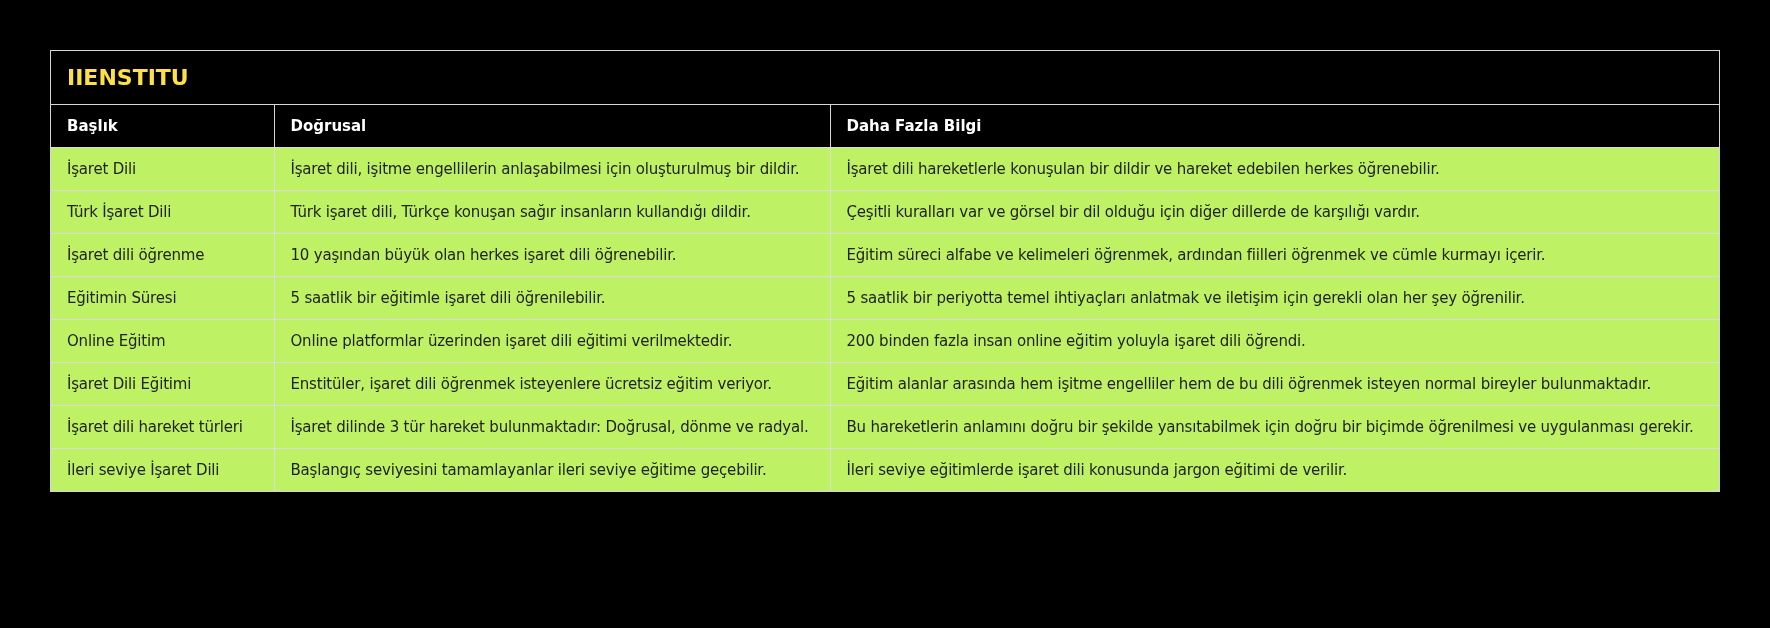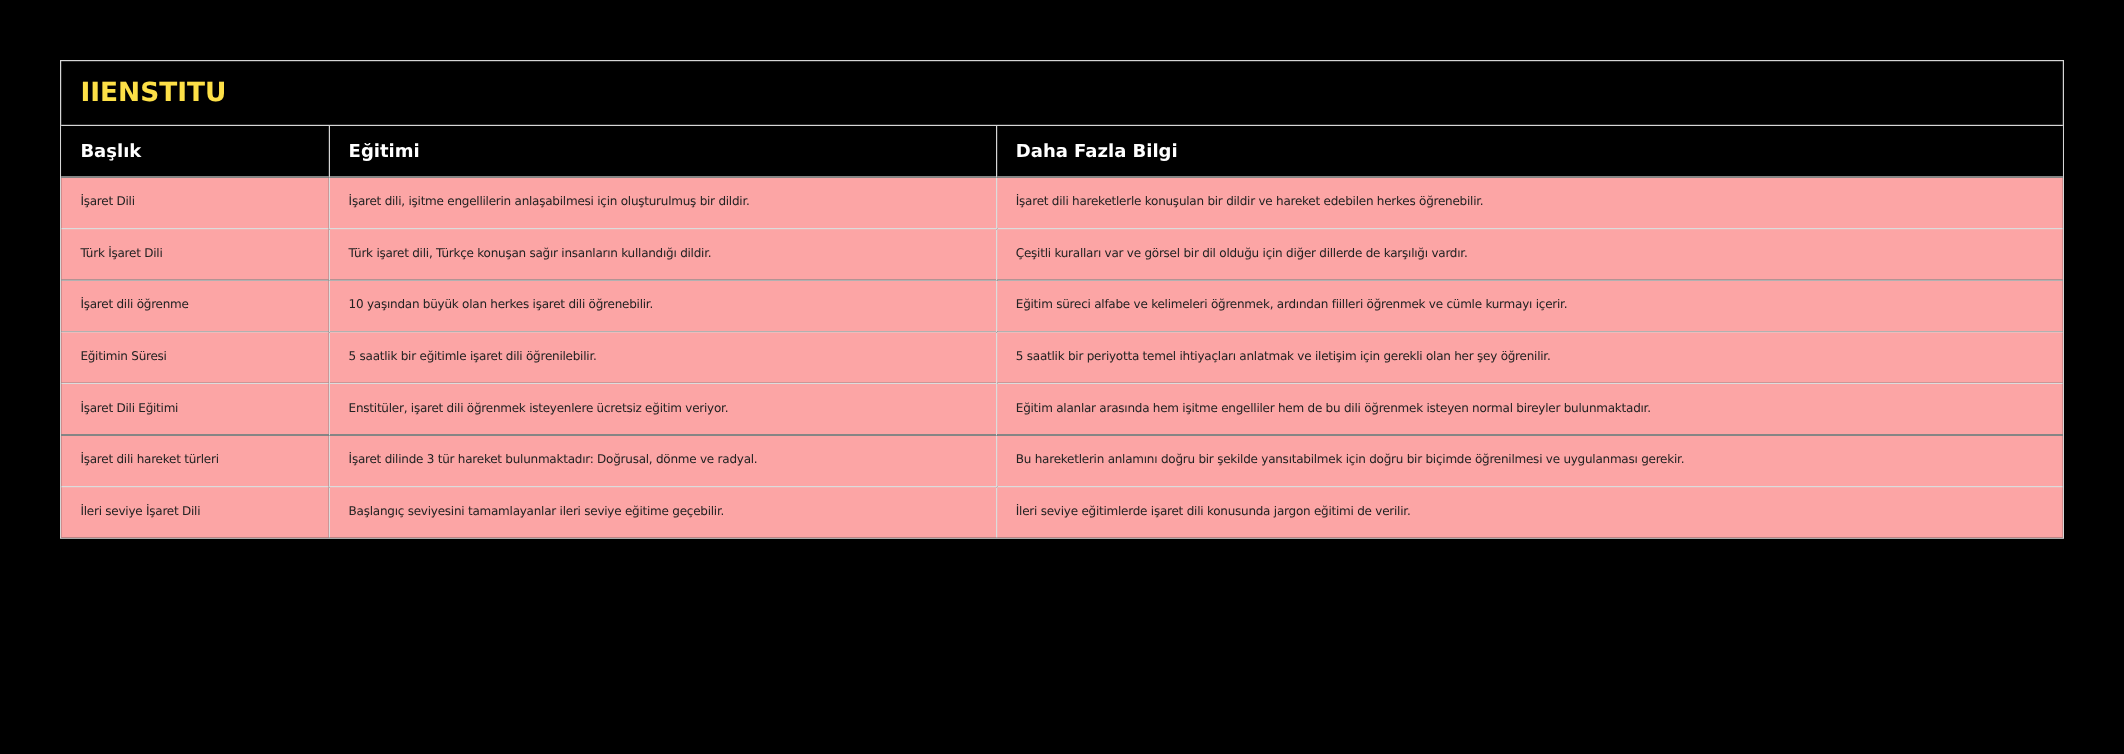--- a/index.html
+++ b/index.html
@@ -49,23 +49,23 @@
       font-weight: bold;
       font-size: 15px;
       text-align: left;
       height: 42px;
       padding: 0 16px;
       border-left: 1px solid #d6d6d6;
       box-sizing: border-box;
     }
     th:first-child { border-left: none; }
     td {
-      background: #fca5a5;
+      background: #bef264;
       color: #222222;
-      font-size: 10px;
+      font-size: 15px;
       height: 43px;
       padding: 0 16px;
       border-top: 1px solid #dcdcdc;
       border-left: 1px solid #dcdcdc;
       white-space: nowrap;
       overflow: hidden;
       box-sizing: border-box;
       letter-spacing: -0.2px;
     }
     td:first-child { border-left: none; }
@@ -78,21 +78,21 @@
   <div class="title-row">IIENSTITU</div>
   <table>
     <colgroup>
       <col class="c1">
         <col class="c2">
         <col class="c3">
     </colgroup>
     <thead>
       <tr>
         <th>Başlık</th>
-        <th>Eğitimi</th>
+        <th>Doğrusal</th>
         <th>Daha Fazla Bilgi</th>
       </tr>
     </thead>
     <tbody>
       <tr class="body-row">
         <td>İşaret Dili</td>
         <td>İşaret dili, işitme engellilerin anlaşabilmesi için oluşturulmuş bir dildir.</td>
         <td>İşaret dili hareketlerle konuşulan bir dildir ve hareket edebilen herkes öğrenebilir.</td>
       </tr>
       <tr class="body-row">
@@ -104,20 +104,25 @@
         <td>İşaret dili öğrenme</td>
         <td>10 yaşından büyük olan herkes işaret dili öğrenebilir.</td>
         <td>Eğitim süreci alfabe ve kelimeleri öğrenmek, ardından fiilleri öğrenmek ve cümle kurmayı içerir.</td>
       </tr>
       <tr class="body-row">
         <td>Eğitimin Süresi</td>
         <td>5 saatlik bir eğitimle işaret dili öğrenilebilir.</td>
         <td>5 saatlik bir periyotta temel ihtiyaçları anlatmak ve iletişim için gerekli olan her şey öğrenilir.</td>
       </tr>
       <tr class="body-row">
+        <td>Online Eğitim</td>
+        <td>Online platformlar üzerinden işaret dili eğitimi verilmektedir.</td>
+        <td>200 binden fazla insan online eğitim yoluyla işaret dili öğrendi.</td>
+      </tr>
+      <tr class="body-row">
         <td>İşaret Dili Eğitimi</td>
         <td>Enstitüler, işaret dili öğrenmek isteyenlere ücretsiz eğitim veriyor.</td>
         <td>Eğitim alanlar arasında hem işitme engelliler hem de bu dili öğrenmek isteyen normal bireyler bulunmaktadır.</td>
       </tr>
       <tr class="body-row">
         <td>İşaret dili hareket türleri</td>
         <td>İşaret dilinde 3 tür hareket bulunmaktadır: Doğrusal, dönme ve radyal.</td>
         <td>Bu hareketlerin anlamını doğru bir şekilde yansıtabilmek için doğru bir biçimde öğrenilmesi ve uygulanması gerekir.</td>
       </tr>
       <tr class="body-row">

